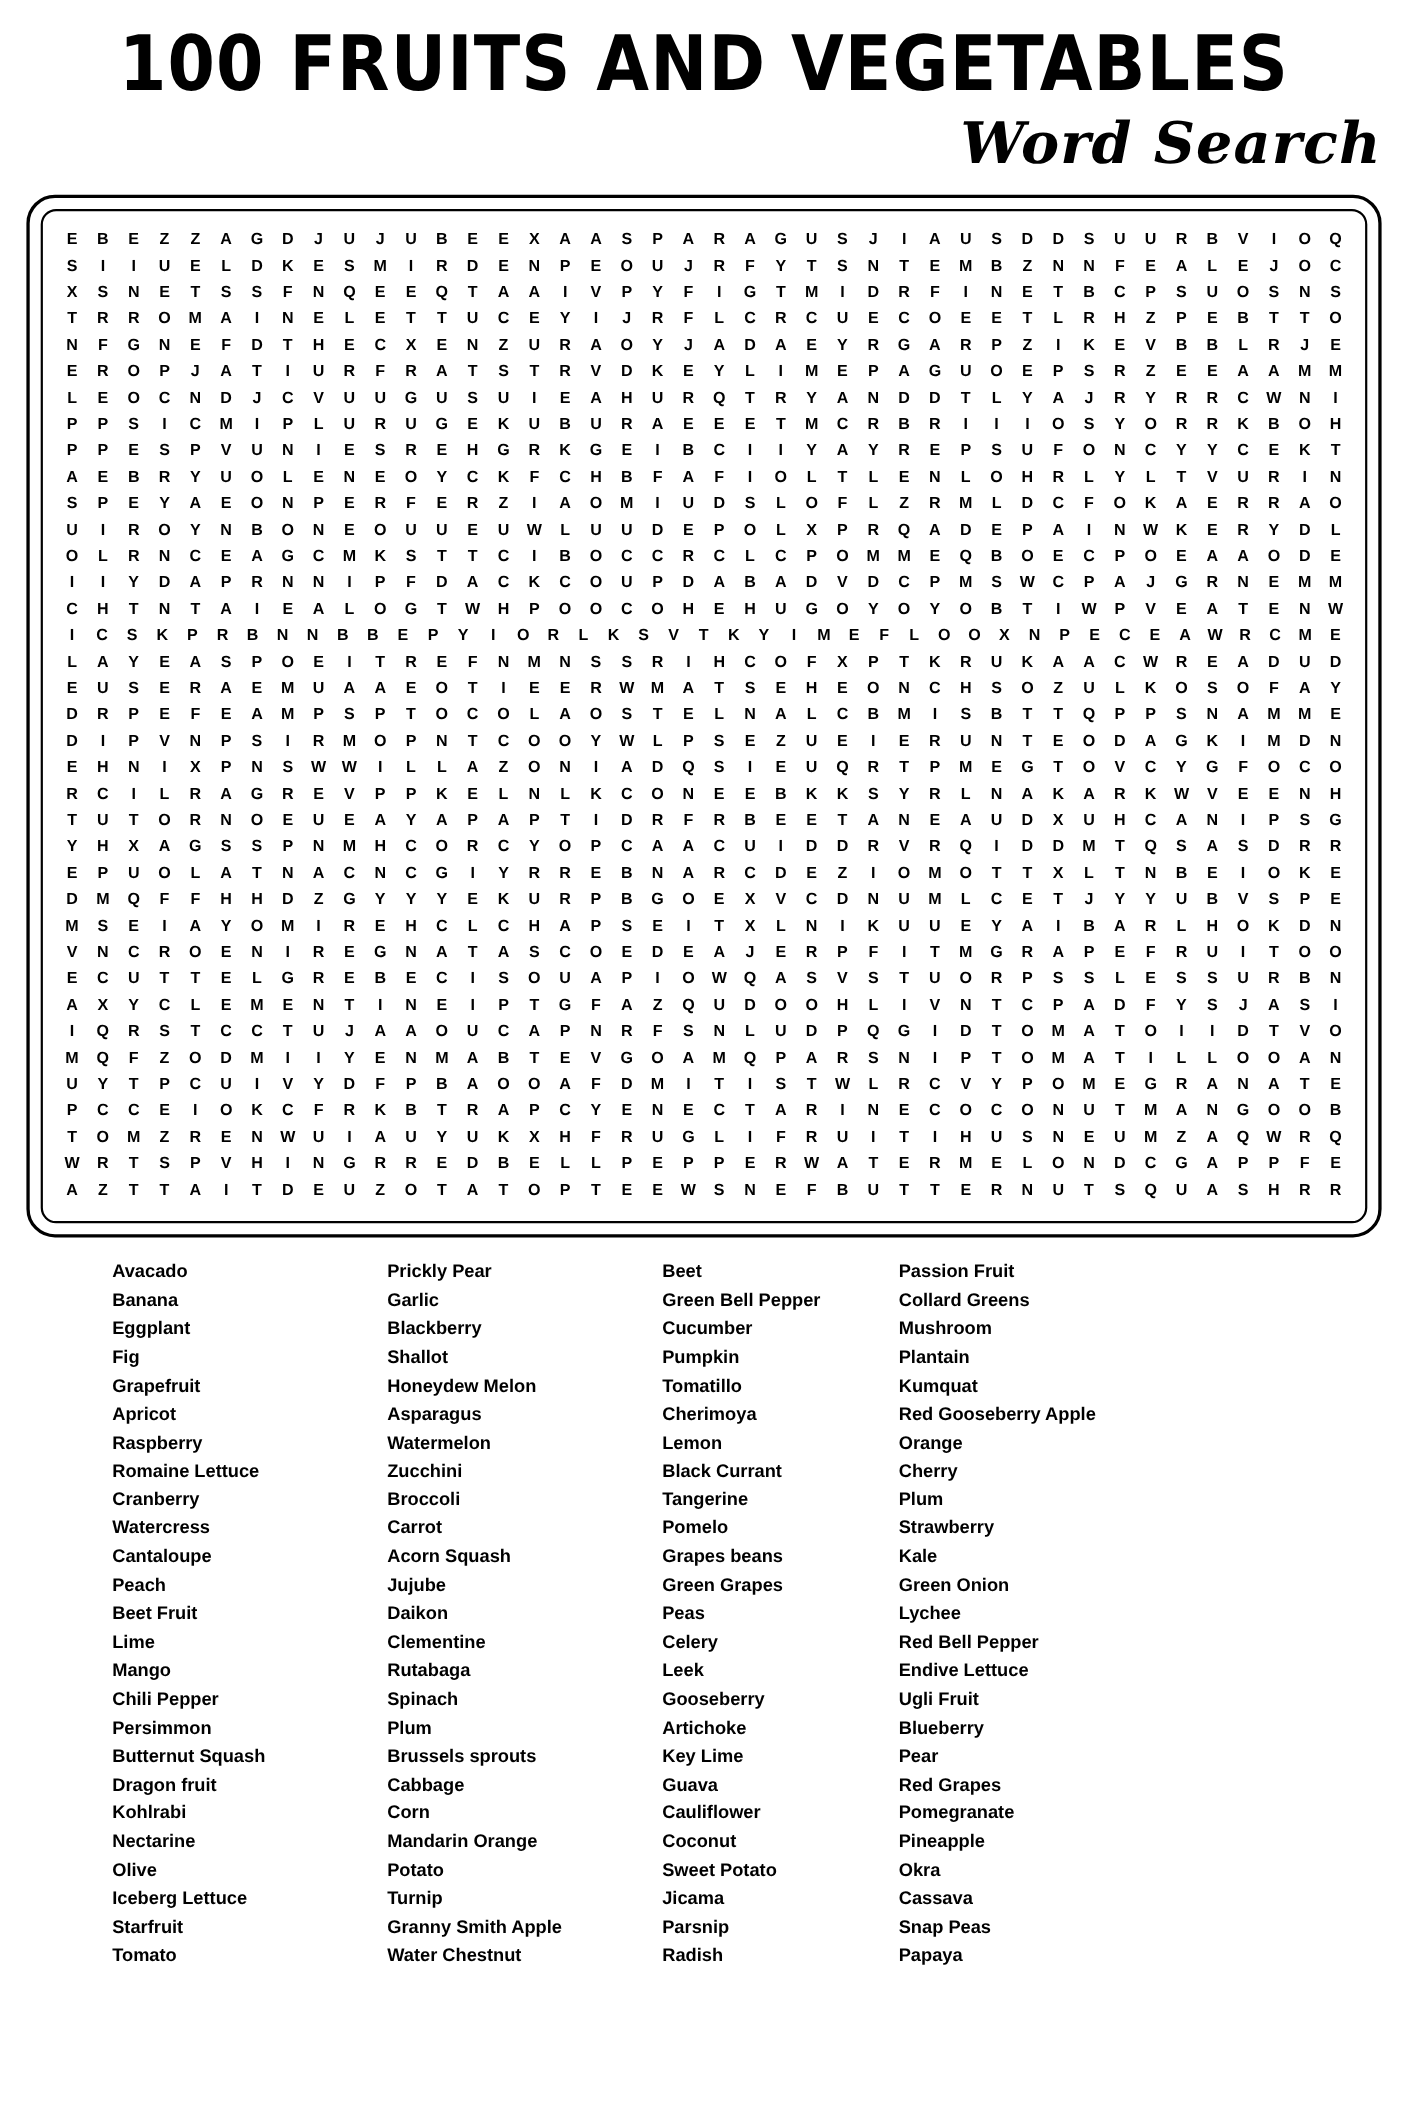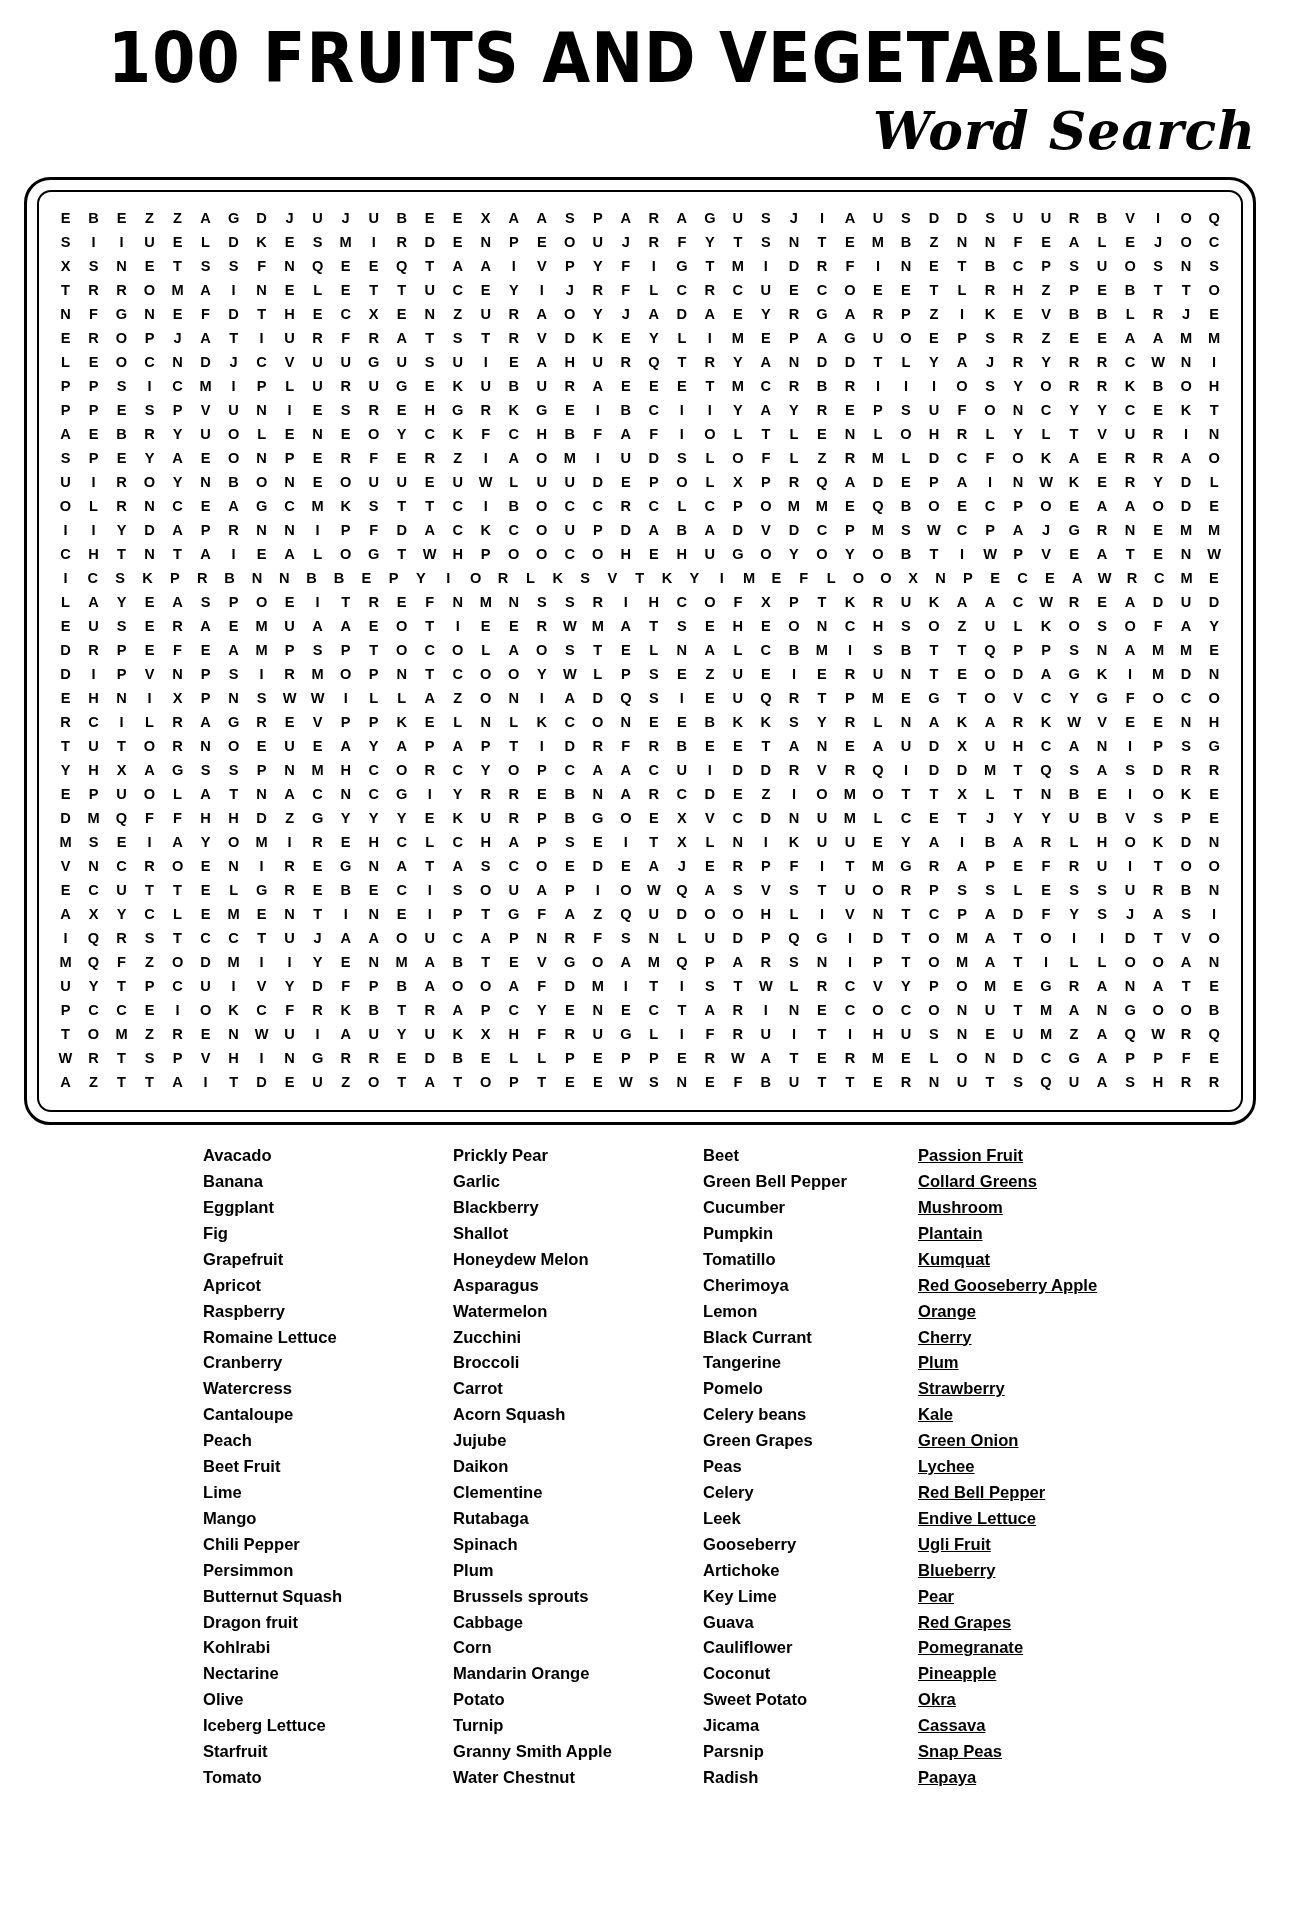--- a/index.html
+++ b/index.html
@@ -79,21 +79,21 @@
   }
   .grid-row span {
     display: inline-block;
     width: 17px;
     text-align: center;
   }
 
   
   .word-lists {
     display: flex;
-    justify-content: center;
+    justify-content: flex-start;
     margin-top: 18px;
     padding: 0 22px 0 78px;
   }
   .word-col {
     display: flex;
     flex-direction: column;
   }
   .word-col li,
   .word-item {
     list-style: none;
@@ -103,21 +103,21 @@
     line-height: 25.9px;
     white-space: nowrap;
   }
   ul.word-col {
     margin: 0;
     padding: 0;
   }
   .col-1 { width: 250px; }
   .col-2 { width: 250px; }
   .col-3 { width: 215px; }
-  .col-4 { width: 215px; text-decoration: underline; }
+  .col-4 { width: 215px; }
 </style>
 </head>
 <body>
 
 <div class="page">
 
   <div class="title-block">
     <div class="title-main">100 FRUITS AND VEGETABLES</div>
     <div class="title-sub">Word Search</div>
   </div>
@@ -1817,21 +1817,21 @@
         <li class="word-item">Beet</li>
         <li class="word-item">Green Bell Pepper</li>
         <li class="word-item">Cucumber</li>
         <li class="word-item">Pumpkin</li>
         <li class="word-item">Tomatillo</li>
         <li class="word-item">Cherimoya</li>
         <li class="word-item">Lemon</li>
         <li class="word-item">Black Currant</li>
         <li class="word-item">Tangerine</li>
         <li class="word-item">Pomelo</li>
-        <li class="word-item">Celery beans</li>
+        <li class="word-item">Grapes beans</li>
         <li class="word-item">Green Grapes</li>
         <li class="word-item">Peas</li>
         <li class="word-item">Celery</li>
         <li class="word-item">Leek</li>
         <li class="word-item">Gooseberry</li>
         <li class="word-item">Artichoke</li>
         <li class="word-item">Key Lime</li>
         <li class="word-item">Guava</li>
         <li class="word-item">Cauliflower</li>
         <li class="word-item">Coconut</li>

